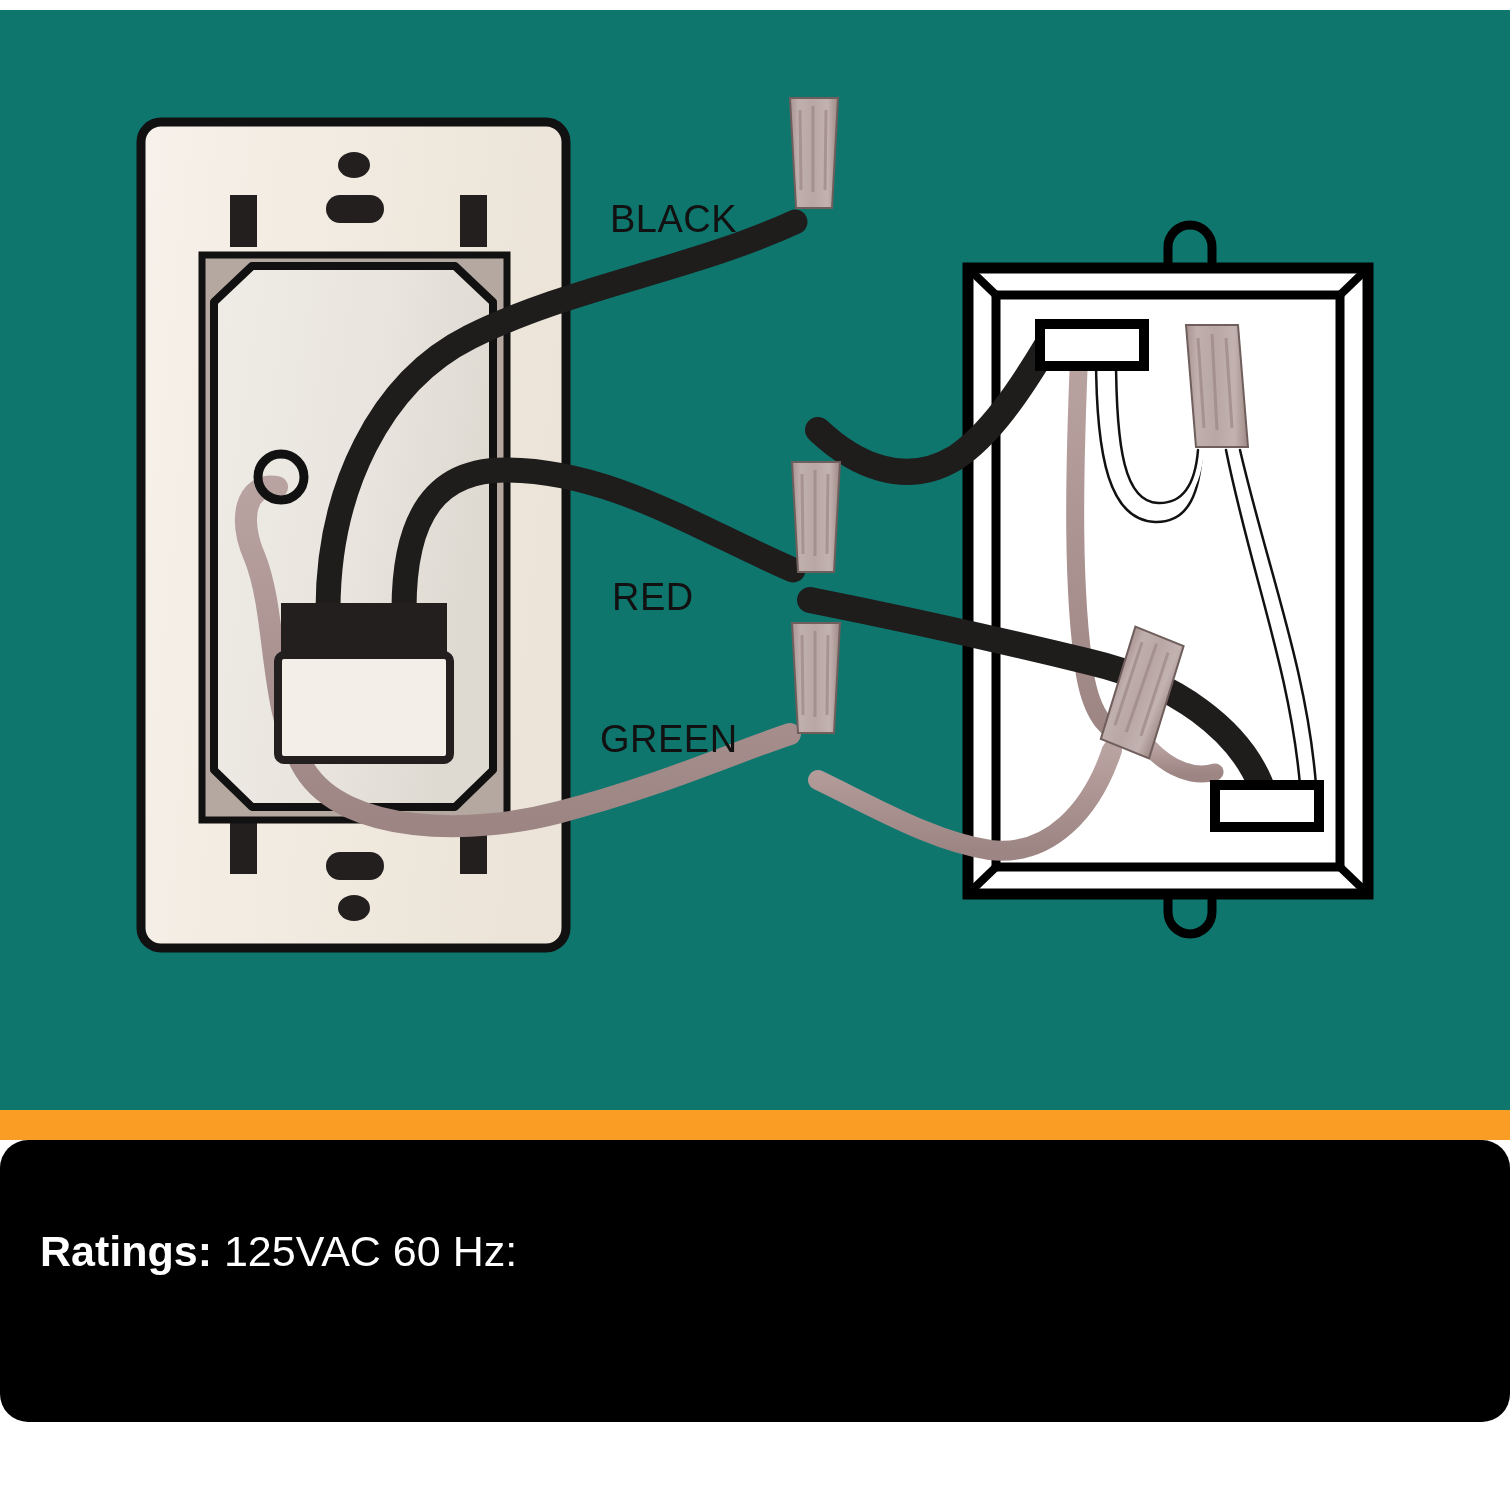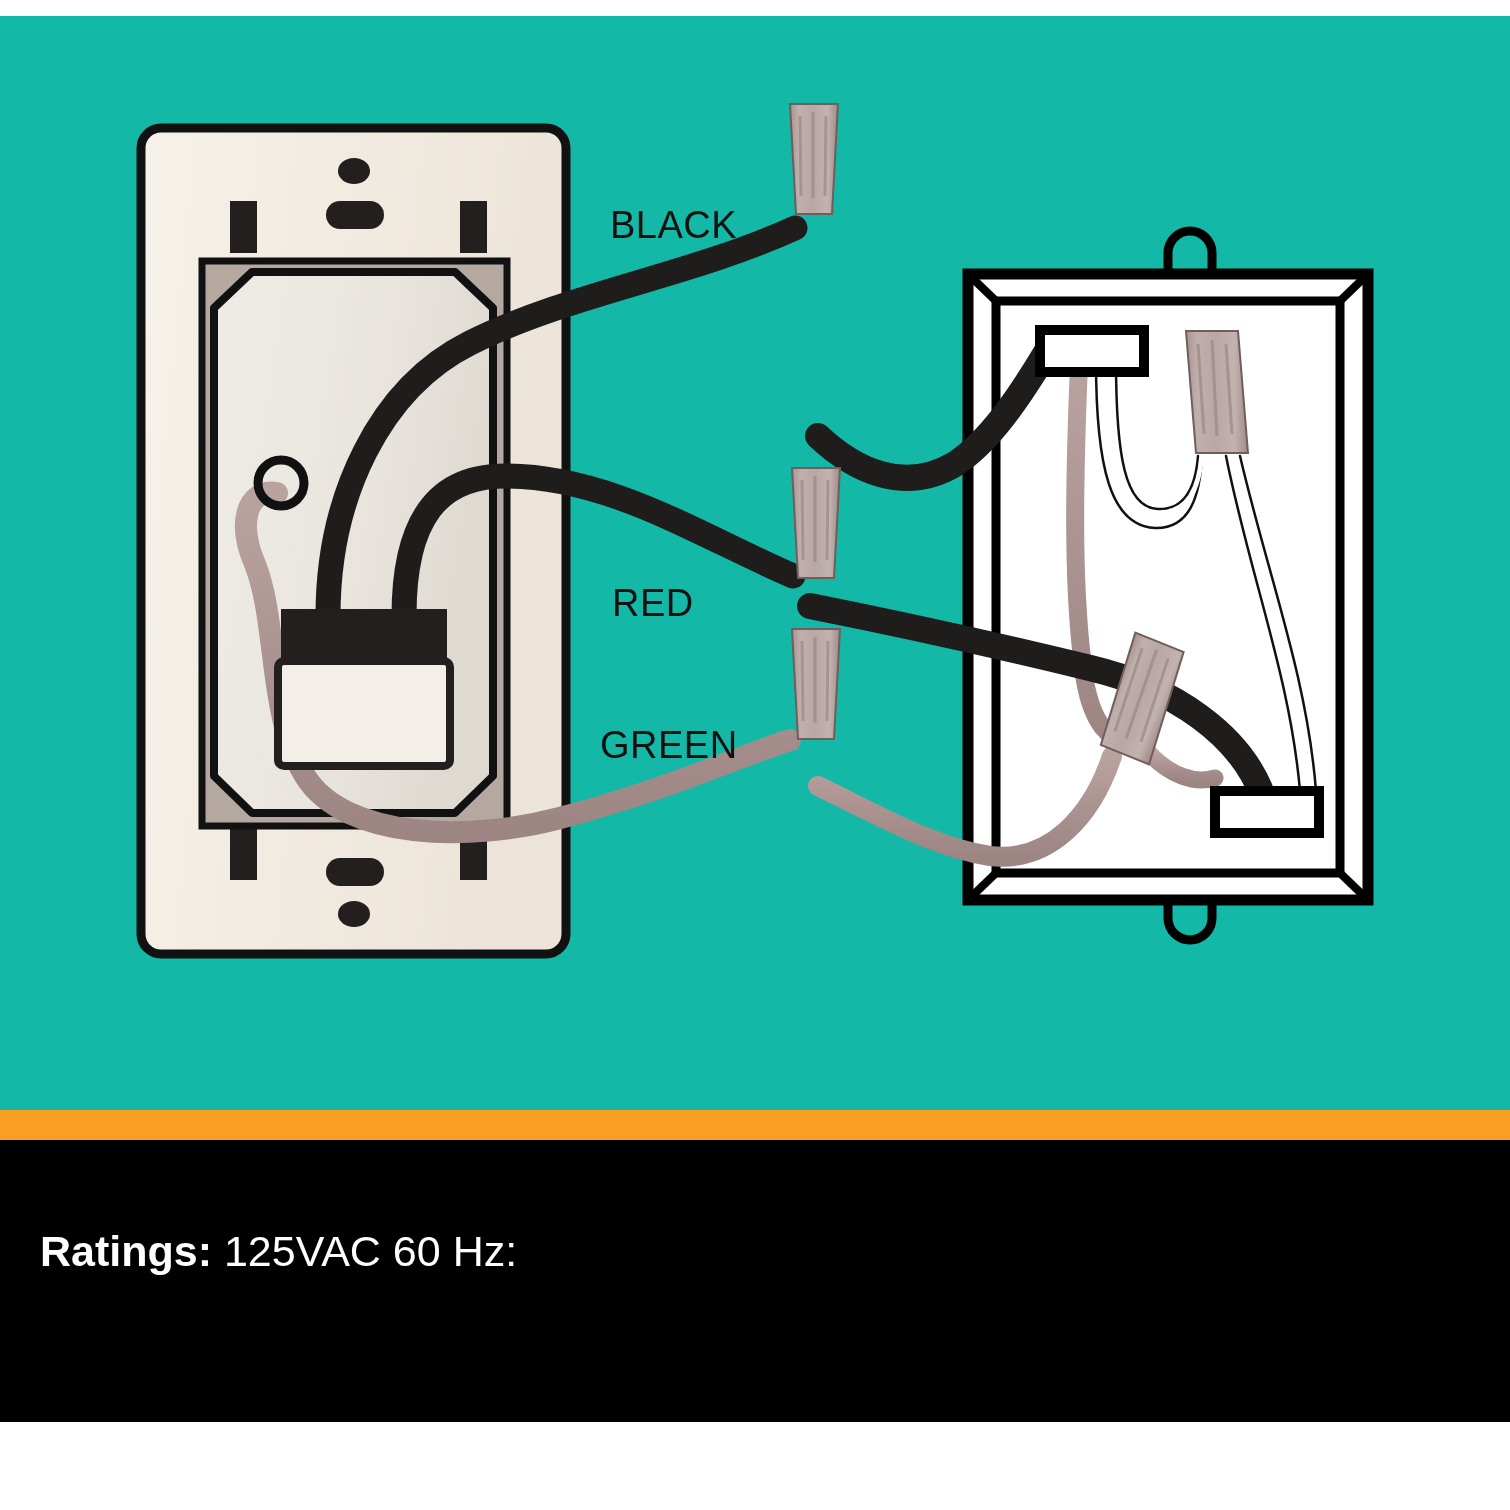--- a/index.html
+++ b/index.html
@@ -16,24 +16,24 @@
   }
   #root {
     position: relative;
     width: 1510px;
     height: 1510px;
     background: #ffffff;
   }
   
   #diagram-area {
     position: absolute;
-    left: 0; top: 16px;
+    left: 0; top: 10px;
     width: 1510px;
     height: 1110px;
-    background: #14b8a6;
+    background: #0f766e;
   }
   #diagram-svg {
     position: absolute;
     left: 0; top: 0;
     width: 1510px;
     height: 1110px;
     display: block;
   }
   .wire-label {
     font-family: "Liberation Sans", sans-serif;
@@ -50,20 +50,21 @@
     height: 30px;
   }
   
   #ratings-panel {
     position: absolute;
     left: 0;
     top: 1140px;
     width: 1510px;
     height: 282px;
     background: #000000;
+    border-radius: 28px;
   }
   #ratings-text {
     position: absolute;
     left: 40px;
     top: 82px;
     width: 1160px;
     color: #ffffff;
     font-family: "Liberation Sans", sans-serif;
     font-size: 43px;
     line-height: 58px;

